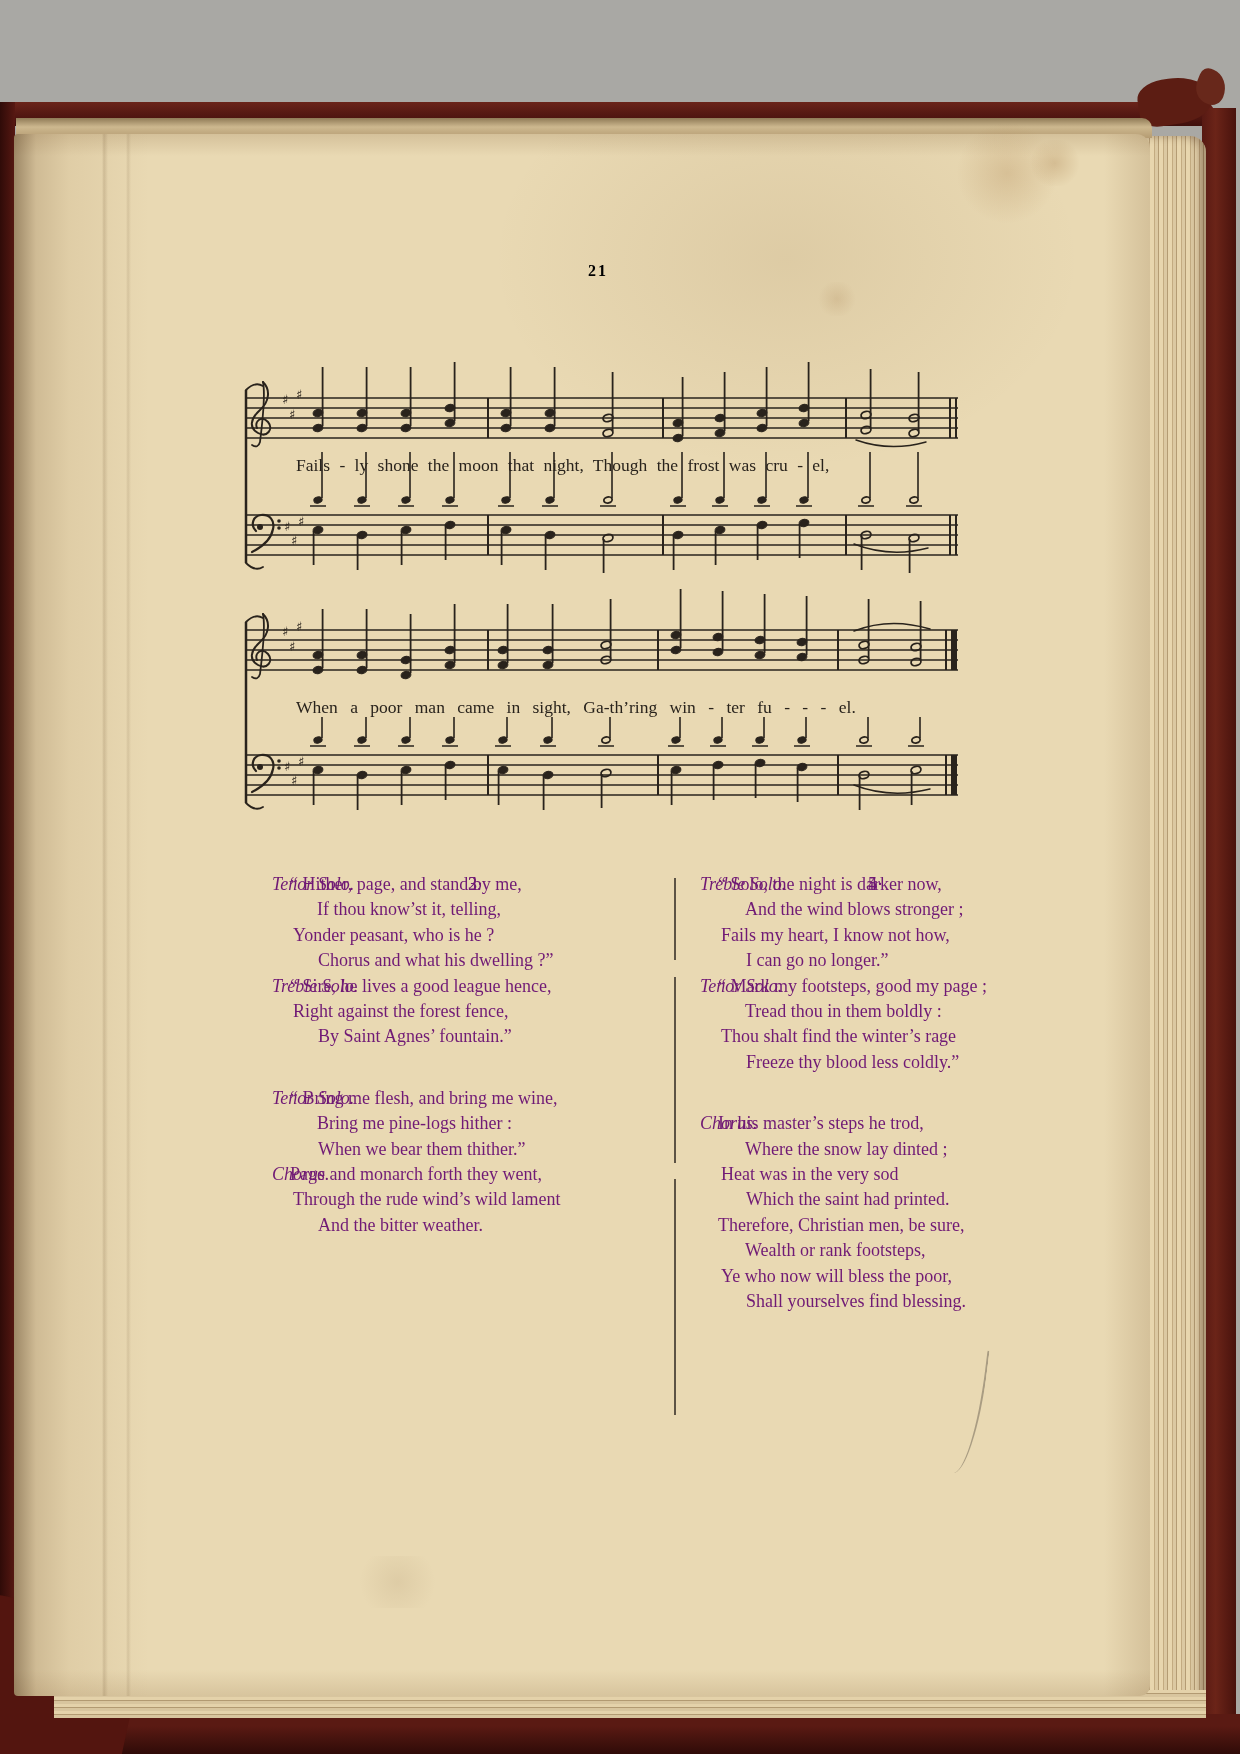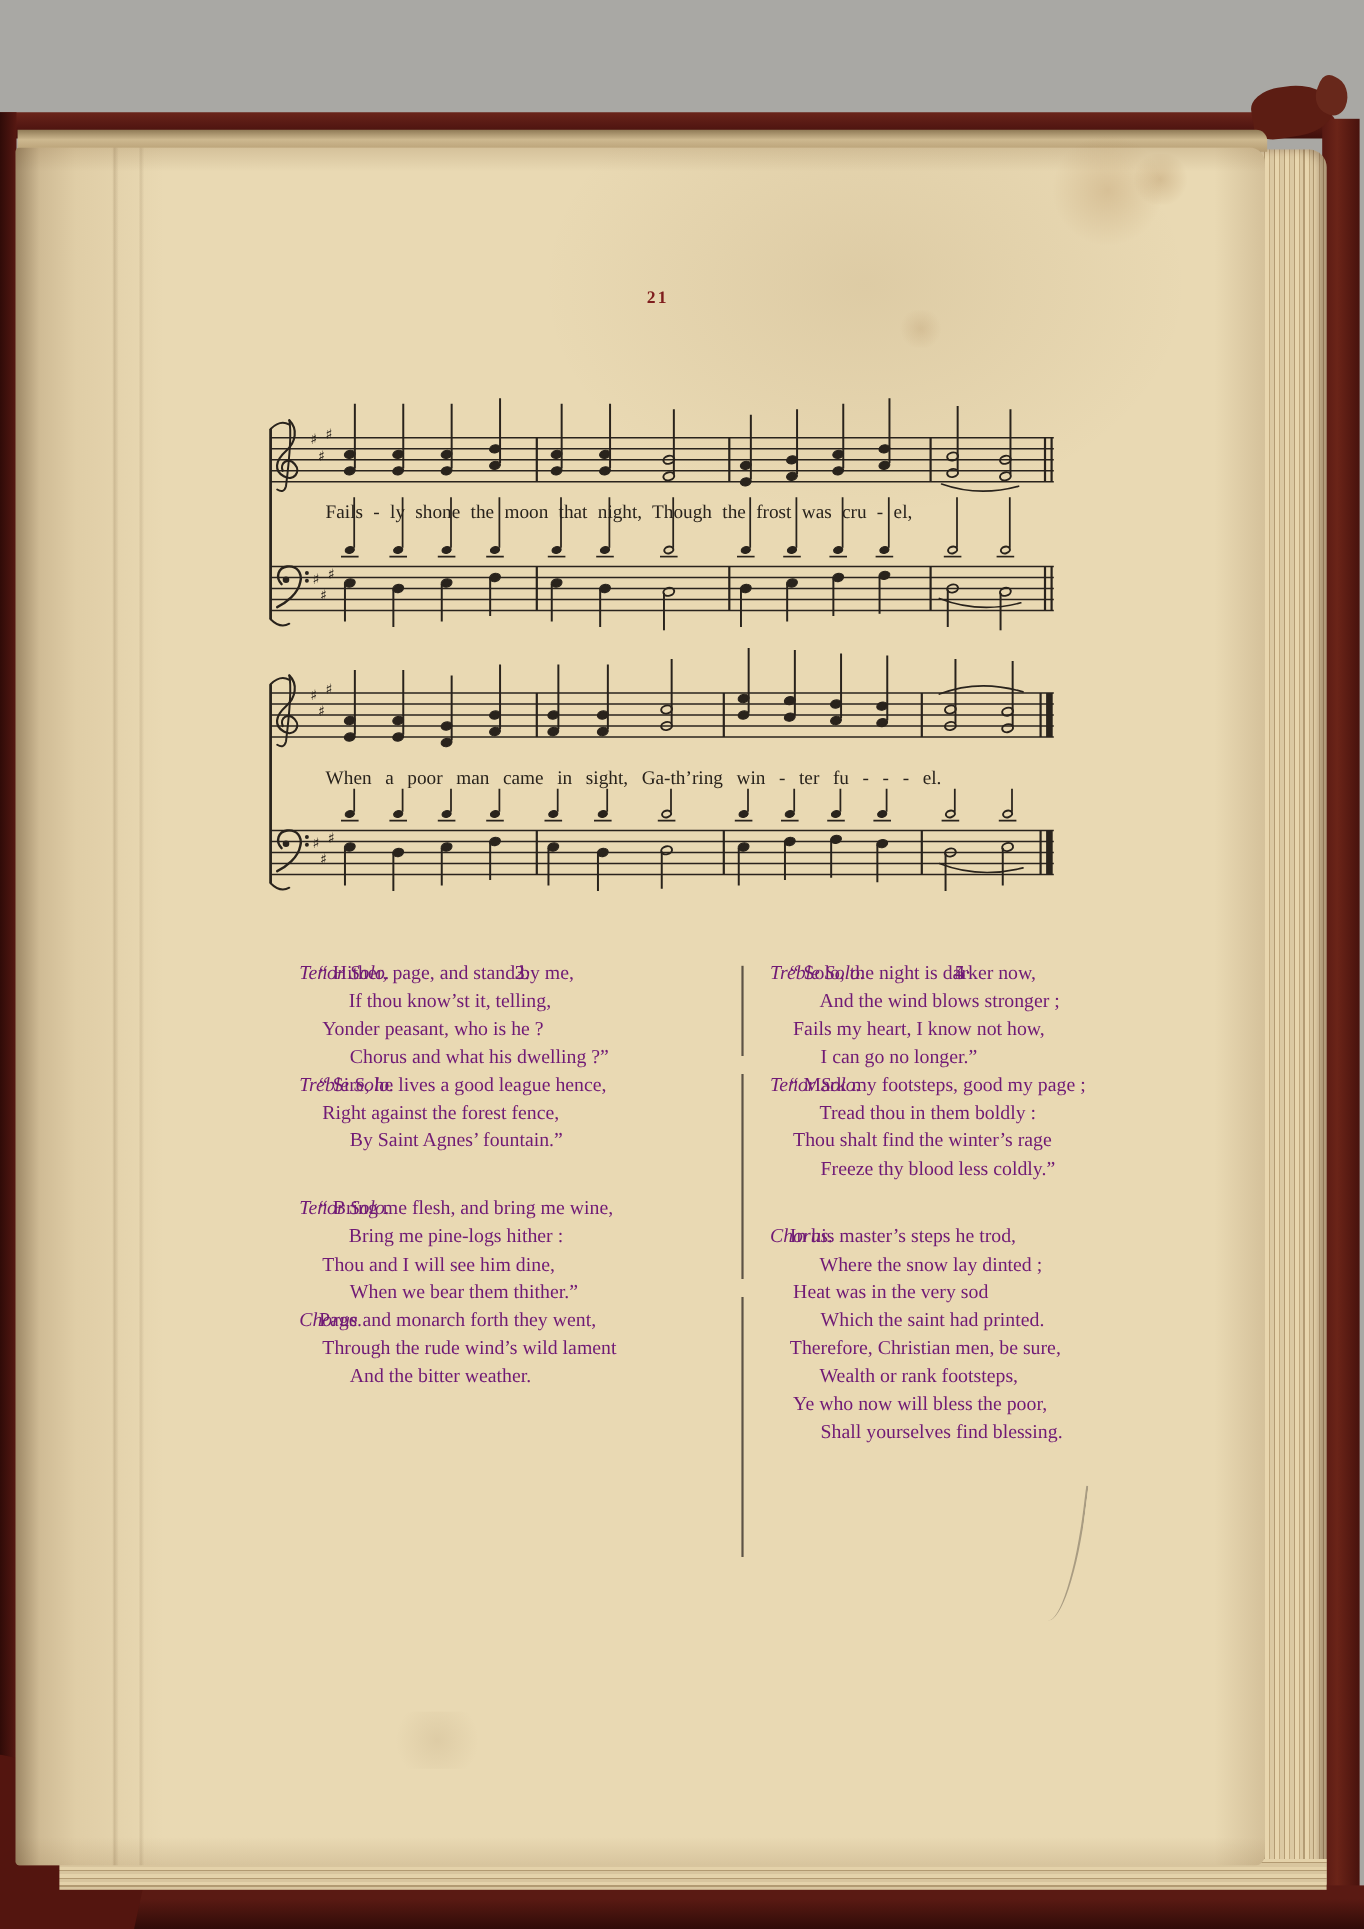--- a/index.html
+++ b/index.html
@@ -34,21 +34,21 @@
       linear-gradient(270deg,rgba(151,121,80,.25) 0,rgba(0,0,0,0) 46px),
       radial-gradient(ellipse 420px 300px at 68% 8%,rgba(120,85,40,.10),rgba(0,0,0,0) 70%),
       #e9d9b3;}
   .stain-a{left:952px;top:118px;width:110px;height:110px;background:radial-gradient(circle,rgba(150,100,45,.20),rgba(150,100,45,0) 65%);}
   .stain-b{left:1028px;top:140px;width:54px;height:46px;background:radial-gradient(circle,rgba(140,90,35,.22),rgba(140,90,35,0) 70%);}
   .stain-c{left:816px;top:282px;width:42px;height:34px;background:radial-gradient(circle,rgba(150,105,55,.16),rgba(150,105,55,0) 70%);}
   .stain-d{left:350px;top:1556px;width:95px;height:52px;background:radial-gradient(circle,rgba(140,110,70,.12),rgba(140,110,70,0) 70%);}
   .pencil{left:946px;top:1348px;width:34px;height:126px;border-right:2.5px solid rgba(105,95,82,.5);
     border-radius:0 0 60% 0/0 0 85% 0;transform:rotate(7deg);}
   
-  .page-number{left:588px;top:262px;font-size:16px;font-weight:600;letter-spacing:2px;color:#7f1d1d;}
+  .page-number{left:588px;top:262px;font-size:16px;font-weight:600;letter-spacing:2px;color:#000000;}
   .sys{left:238px;width:728px;height:250px;}
   #sys1{top:330px;} #sys2{top:585px;}
   .lyric{font-size:17.5px;color:#29231c;white-space:nowrap;}
   #lyric1{left:296px;top:455px;word-spacing:5px;}
   #lyric2{left:296px;top:697px;word-spacing:8px;}
   .col{top:872px;font-size:18px;color:#701a75;}
   #col-left{left:272px;width:360px;} #col-right{left:700px;width:320px;}
   .col > div{position:static;}
   .verse-line{line-height:25.4px;white-space:nowrap;}
   .verse-header{position:relative;line-height:25.6px;font-style:italic;}
@@ -395,21 +395,20 @@
       <div class="verse-line" style="padding-left: 18px;">“ Sire, he lives a good league hence,</div>
       <div class="verse-line" style="padding-left: 21px;">Right against the forest fence,</div>
       <div class="verse-line" style="padding-left: 46px;">By Saint Agnes’ fountain.”</div>
       <div class="verse-gap"></div>
       <div class="verse-header">
         <span class="voice-label">Tenor Solo.</span>
         <span class="verse-number">3·</span>
       </div>
       <div class="verse-line" style="padding-left: 18px;">“ Bring me flesh, and bring me wine,</div>
       <div class="verse-line" style="padding-left: 45px;">Bring me pine-logs hither :</div>
-      <div class="verse-line" style="padding-left: 21px;">Thou and I will see him dine,</div>
       <div class="verse-line" style="padding-left: 46px;">When we bear them thither.”</div>
       <div class="verse-header">
         <span class="voice-label">Chorus.</span>
       </div>
       <div class="verse-line" style="padding-left: 18px;">Page and monarch forth they went,</div>
       <div class="verse-line" style="padding-left: 21px;">Through the rude wind’s wild lament</div>
       <div class="verse-line" style="padding-left: 46px;">And the bitter weather.</div>
     </div>
   <div class="divider"></div>
   <div id="col-right" class="col">

